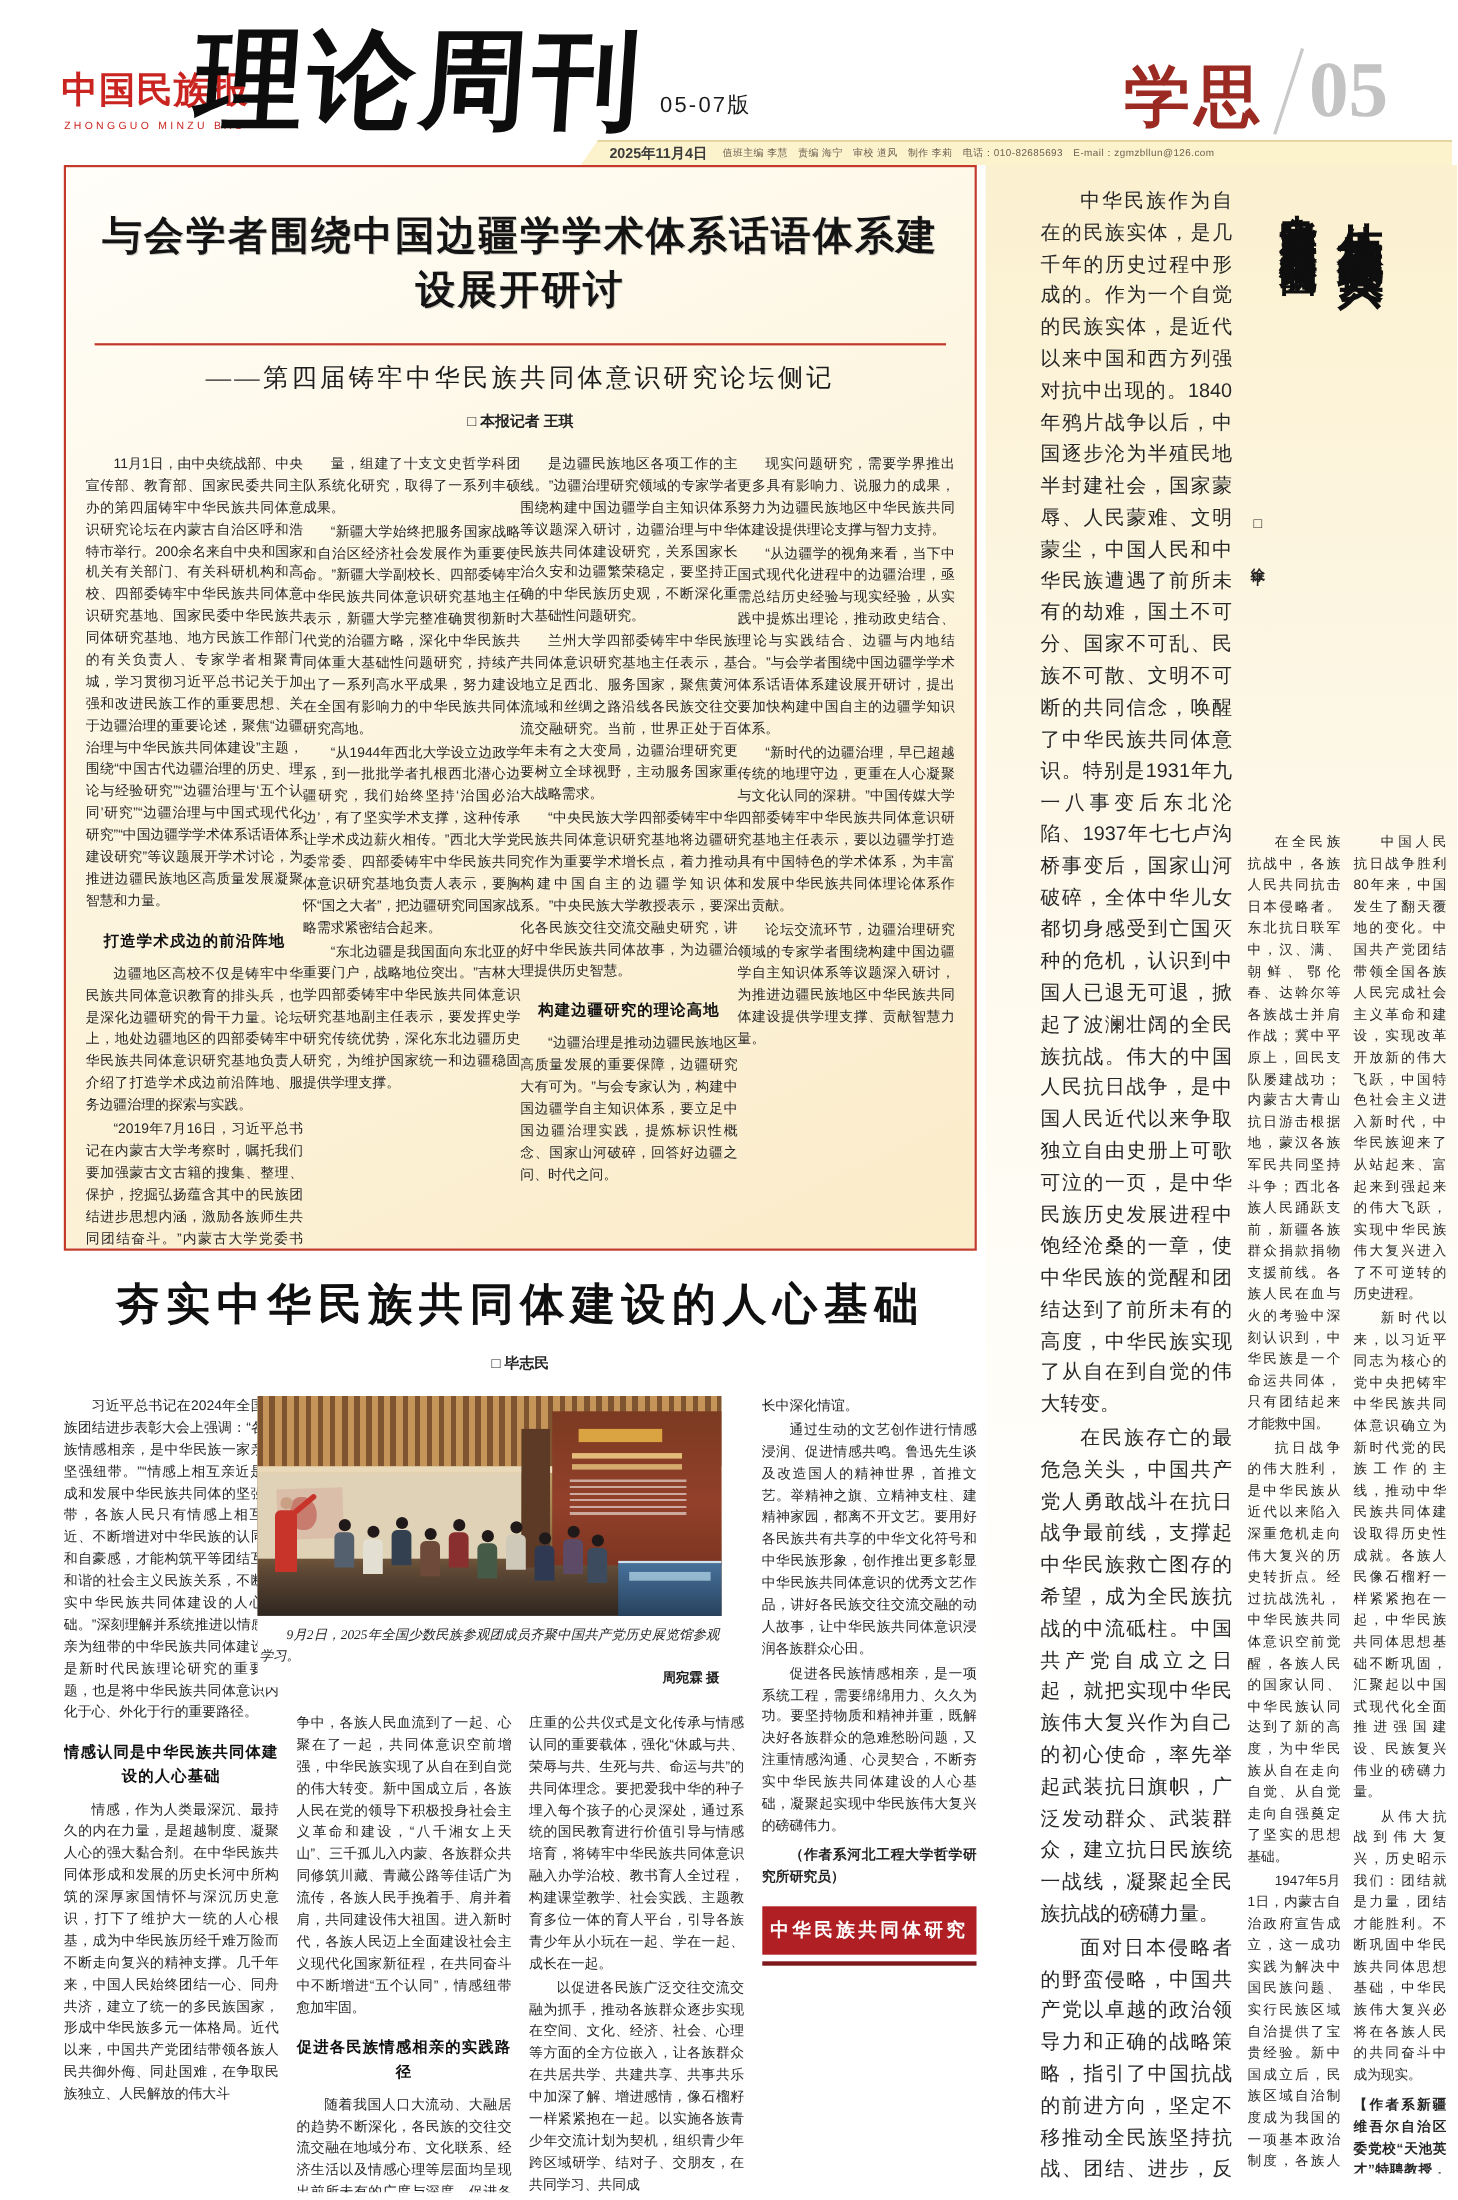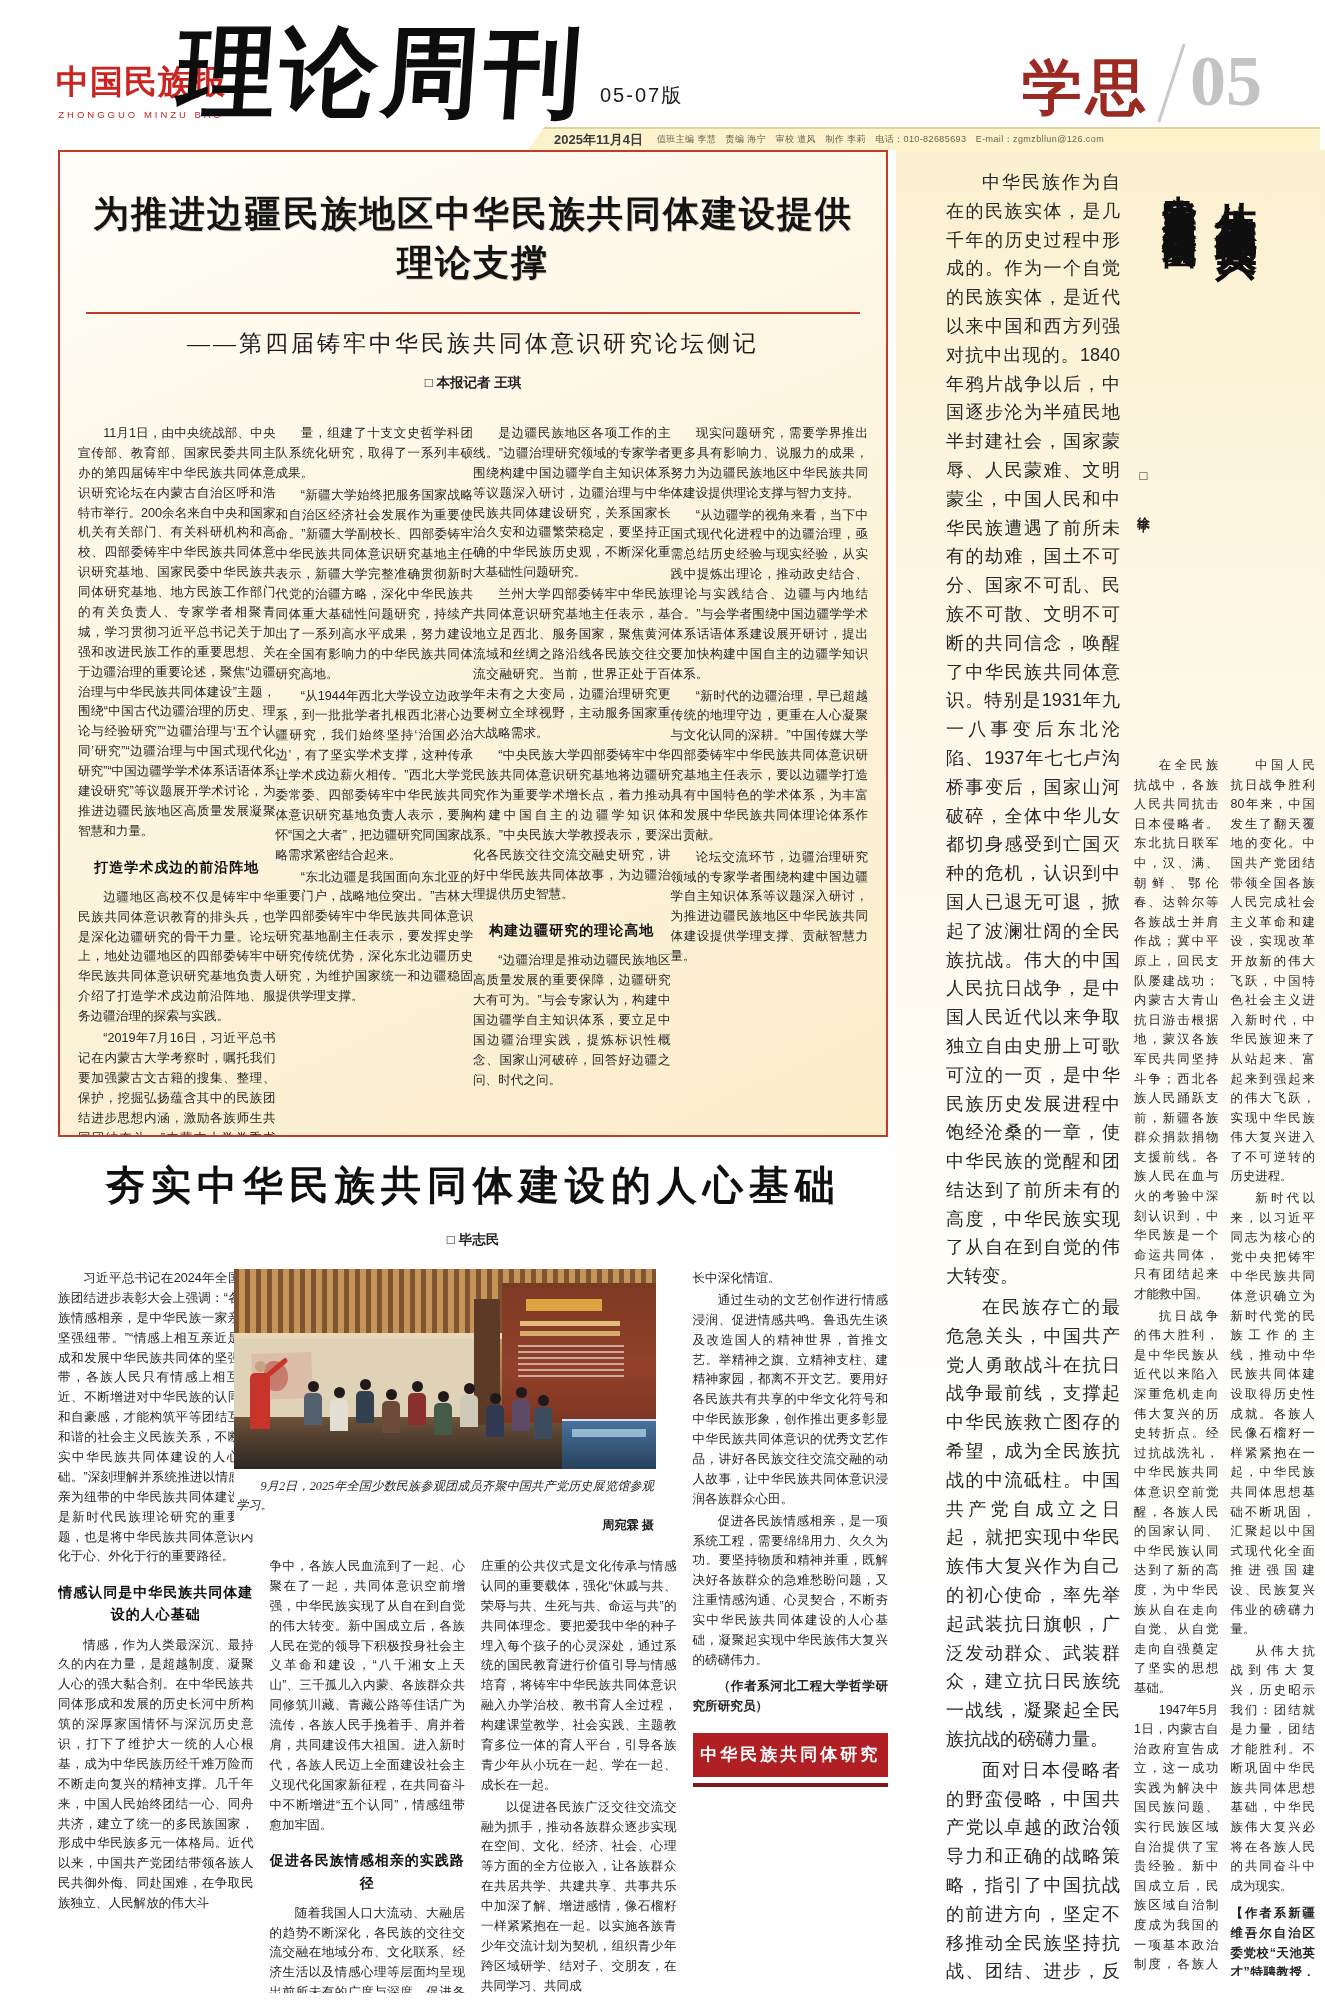--- a/index.html
+++ b/index.html
@@ -24,21 +24,21 @@
   .staff-txt { font-size:9px; color:#6b6252; letter-spacing:0.4px; white-space:nowrap; overflow:hidden; }
 
   
   .lead-box { position:absolute; left:58px; top:150px; width:830px; height:987px; border:2px solid #c33a2b;
     background:linear-gradient(155deg,#fffef9 0%, #fdf6e2 40%, #fbecc9 100%); padding:0 18px; overflow:hidden; }
   .lead-headline { margin-top:38px; text-align:center; font-weight:bold; font-size:36px; letter-spacing:2px; color:#141414;
     text-shadow:1px 1px 0 rgba(0,0,0,0.18); }
   .lead-rule { width:98%; height:2px; background:#c0392b; margin:24px auto 0; }
   .lead-subtitle { text-align:center; font-family:"Liberation Serif", serif; font-size:23px; color:#1d1d1d; letter-spacing:3px; margin-top:14px; }
   .lead-byline { text-align:center; font-size:13.5px; color:#222; margin-top:15px; font-weight:bold; }
-  .lead-body { display:flex; margin-top:32px; height:758px; overflow:hidden; }
+  .lead-body { display:flex; margin-top:20px; height:758px; overflow:hidden; }
   .col { flex:1; font-size:12.6px; line-height:1.58; text-align:justify; color:#262626; }
   .col p { text-indent:2em; margin-bottom:2px; }
   .subhead { font-weight:bold; font-size:14px; color:#111; text-align:center; margin:14px 0 10px; letter-spacing:1px; }
 
   
   .right-sec { position:absolute; left:896px; top:150px; width:429px; height:1840px;
     background:linear-gradient(180deg,#fbf0cf 0%, #fdf7e6 28%, #fffdf7 55%, #ffffff 80%);
     padding:18px 10px 14px 50px; display:flex; gap:14px; overflow:hidden; }
   .r-col-a { width:174px; flex:none; font-size:18px; line-height:1.6; text-align:justify; color:#262626; }
   .r-col-a p, .r-narrow p { text-indent:2em; margin-bottom:2px; }
@@ -109,21 +109,21 @@
       <div class="sect-slash"></div>
       <div class="sect-page">05</div>
     </div>
     <div class="date-banner">
       <span class="date-txt">2025年11月4日</span>
       <span class="staff-txt">值班主编 李慧　责编 海宁　审校 道风　制作 李莉　电话：010-82685693　E-mail：zgmzbllun@126.com</span>
     </div>
   </div>
 
   <div class="lead-box">
-    <div class="lead-headline">为推进边疆民族地区中华民族共同体建设提供理论支撑</div>
+    <div class="lead-headline">与会学者围绕中国边疆学学术体系话语体系建设展开研讨</div>
     <div class="lead-rule"></div>
     <div class="lead-subtitle">——第四届铸牢中华民族共同体意识研究论坛侧记</div>
     <div class="lead-byline">□ 本报记者 王琪</div>
     <div class="lead-body">
       <div class="col">
         <p>11月1日，由中央统战部、中央宣传部、教育部、国家民委共同主办的第四届铸牢中华民族共同体意识研究论坛在内蒙古自治区呼和浩特市举行。200余名来自中央和国家机关有关部门、有关科研机构和高校、四部委铸牢中华民族共同体意识研究基地、国家民委中华民族共同体研究基地、地方民族工作部门的有关负责人、专家学者相聚青城，学习贯彻习近平总书记关于加强和改进民族工作的重要思想、关于边疆治理的重要论述，聚焦“边疆治理与中华民族共同体建设”主题，围绕“中国古代边疆治理的历史、理论与经验研究”“边疆治理与‘五个认同’研究”“边疆治理与中国式现代化研究”“中国边疆学学术体系话语体系建设研究”等议题展开学术讨论，为推进边疆民族地区高质量发展凝聚智慧和力量。</p>
         <div class="subhead">打造学术戍边的前沿阵地</div>
         <p>边疆地区高校不仅是铸牢中华民族共同体意识教育的排头兵，也是深化边疆研究的骨干力量。论坛上，地处边疆地区的四部委铸牢中华民族共同体意识研究基地负责人介绍了打造学术戍边前沿阵地、服务边疆治理的探索与实践。</p>
         <p>“2019年7月16日，习近平总书记在内蒙古大学考察时，嘱托我们要加强蒙古文古籍的搜集、整理、保护，挖掘弘扬蕴含其中的民族团结进步思想内涵，激励各族师生共同团结奋斗。”内蒙古大学党委书记、四部委铸牢中华民族共同体意识研究基地负责人表示，近年来，学校以铸牢中华民族共同体意识为主线，聚焦边疆民族地区发展重大问题，汇聚全校人文社科研究力</p>
 

